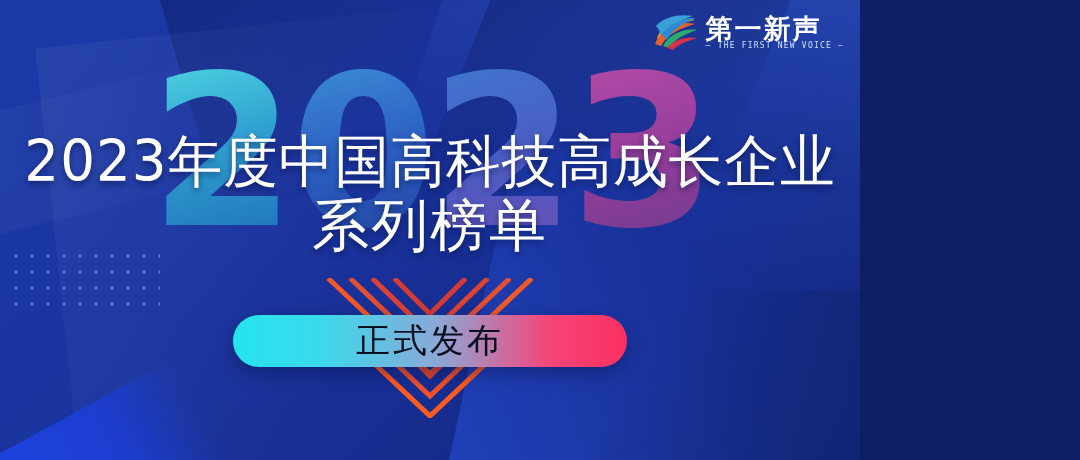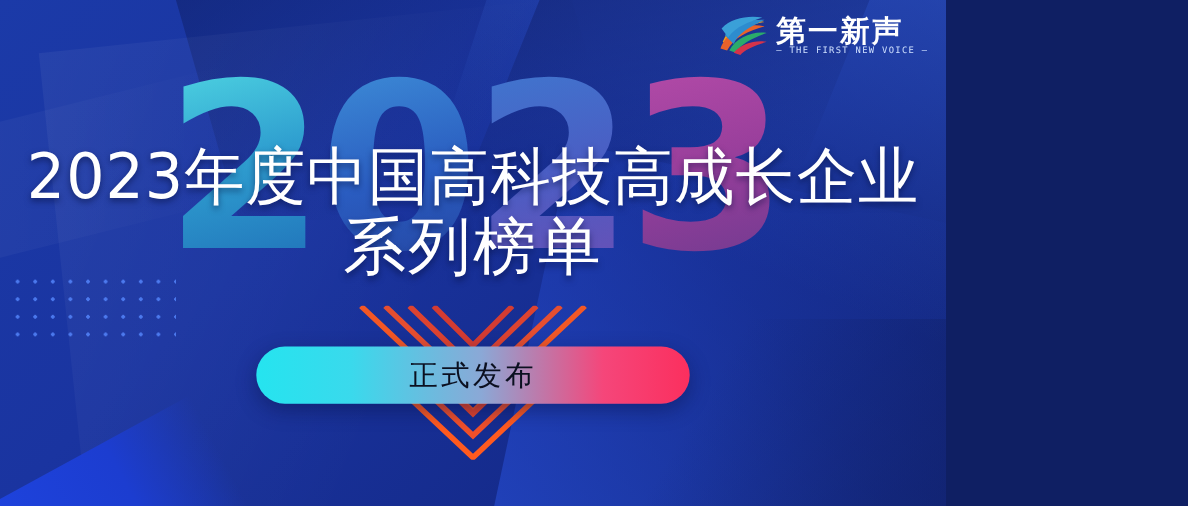--- a/index.html
+++ b/index.html
@@ -144,21 +144,21 @@
     border-radius:26px;
     background:linear-gradient(90deg,#25e4ef 0%,#3ad9ec 22%,#8ba8d6 52%,#f5467a 80%,#fb2f5e 100%);
     box-shadow:0 6px 18px rgba(8,18,70,.45);
     display:flex;align-items:center;justify-content:center;
     border:none;padding:0;cursor:pointer;
   }
   .cta-label{
     color:#0b1020;
     font-family:"DejaVu Sans","Liberation Sans",sans-serif;
     font-weight:400;
-    font-size:26px;
+    font-size:34px;
     letter-spacing:3px;
   }
 </style>
 </head>
 <body>
 
 <div class="banner">
 
   <div class="bg-layer">
     <div class="facet facet-topleft"></div>

